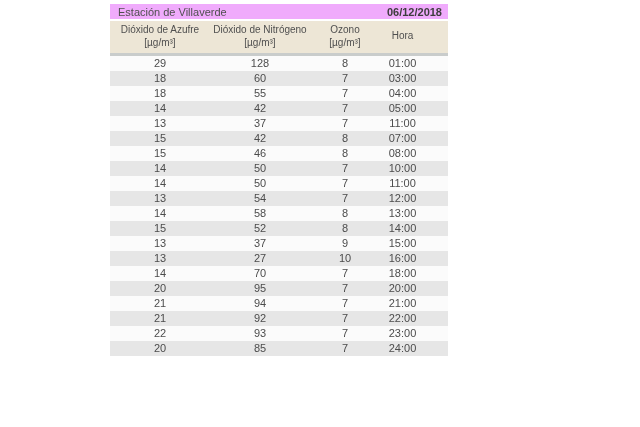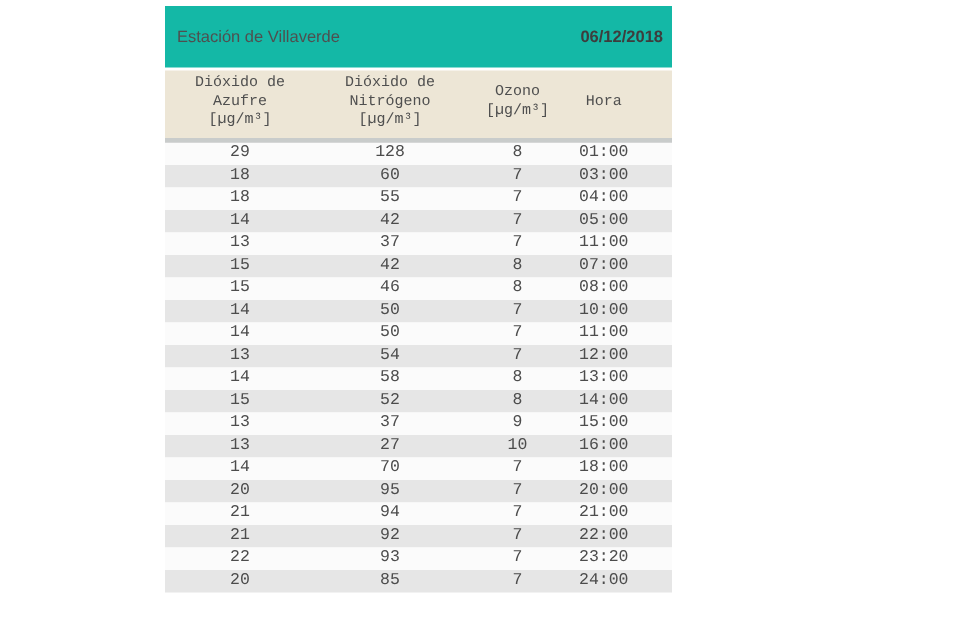--- a/index.html
+++ b/index.html
@@ -14,43 +14,42 @@
     height: 427px;
     overflow: hidden;
   }
   .widget {
     position: absolute;
     left: 110px;
     top: 4px;
     width: 338px;
   }
   .titlebar {
-    background: #14b8a6;
-    height: 41px;
+    background: #f0abfc;
+    height: 15px;
     display: flex;
     justify-content: space-between;
     align-items: center;
     padding: 0 6px 0 8px;
     box-sizing: border-box;
     margin-bottom: 2px;
   }
   .titlebar .station {
     font-size: 11px;
     color: #4f4f4f;
   }
   .titlebar .date {
     font-size: 11px;
     font-weight: bold;
     color: #3d3d3d;
   }
   table {
     border-collapse: collapse;
     table-layout: fixed;
     width: 338px;
-    font-family: Liberation Mono, monospace;
   }
   thead th {
     background: #EDE6D6;
     font-weight: normal;
     font-size: 10px;
     color: #4f4f4f;
     text-align: center;
     vertical-align: middle;
     padding: 3px 0 4px 0;
     line-height: 12.5px;
@@ -211,21 +210,21 @@
         <tr>
           <td>21</td>
           <td>92</td>
           <td>7</td>
           <td class="hora-col">22:00</td>
         </tr>
         <tr>
           <td>22</td>
           <td>93</td>
           <td>7</td>
-          <td class="hora-col">23:20</td>
+          <td class="hora-col">23:00</td>
         </tr>
         <tr>
           <td>20</td>
           <td>85</td>
           <td>7</td>
           <td class="hora-col">24:00</td>
         </tr>
       </tbody>
   </table>
 </div>

